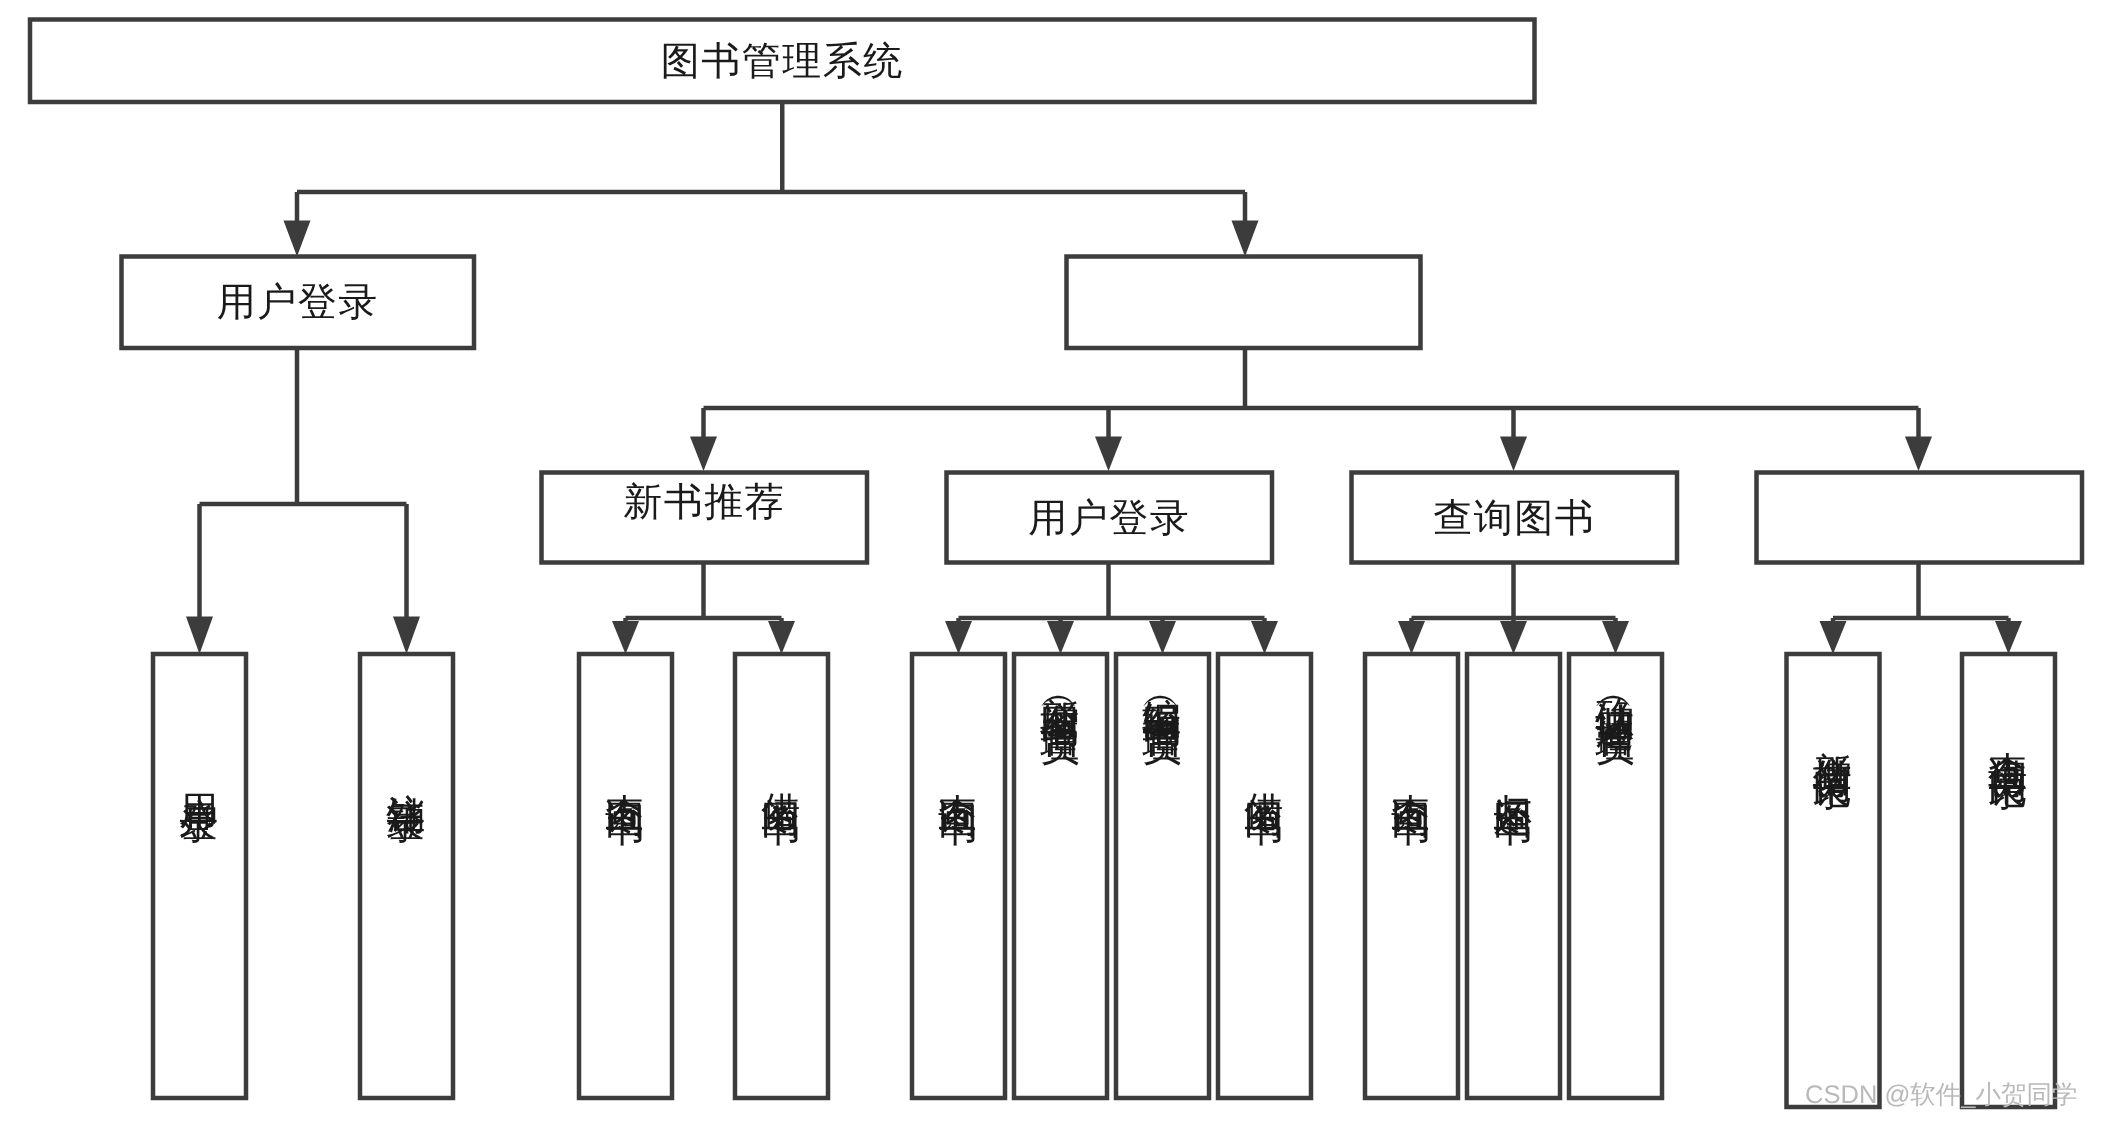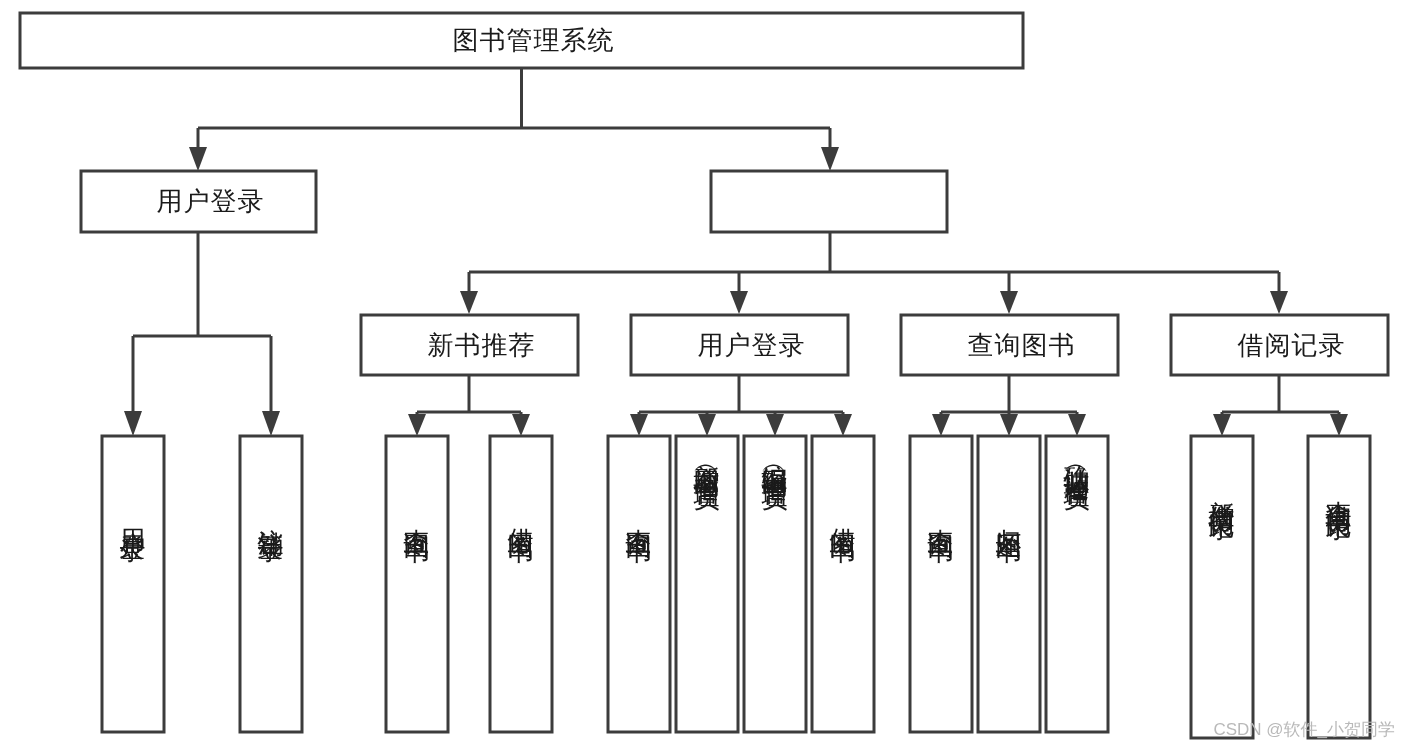--- a/index.html
+++ b/index.html
@@ -57,32 +57,31 @@
     letter-spacing: 3px;
     color: #1a1a1a;
     white-space: nowrap;
   }
   .hlabel-wrap {
     position: absolute;
     display: flex;
     align-items: center;
     justify-content: center;
     pointer-events: none;
-    padding-left: 12px;
   }
   .hlabel {
     font-family: "Liberation Sans", "DejaVu Sans", sans-serif;
     font-size: 26px;
     color: #1a1a1a;
     white-space: nowrap;
     letter-spacing: 1px;
   }
   .watermark {
     position: absolute;
-    right: 10px;
+    right: 20px;
     bottom: 6px;
     font-family: "Liberation Sans", "DejaVu Sans", sans-serif;
     font-size: 17px;
     color: #b9b9b9;
     white-space: nowrap;
     pointer-events: none;
   }
 </style>
 </head>
 <body>
@@ -198,35 +197,32 @@
 
   <div class="hlabel-wrap" style="left:20px; top:13px; width:1003px; height:55px;">
     <span class="hlabel">图书管理系统</span>
   </div>
 
   <div class="hlabel-wrap" style="left:81px; top:171px; width:235px; height:61px;">
     <span class="hlabel">用户登录</span>
   </div>
 
 
-  <div class="hlabel-wrap" style="left:361px; top:315px; width:217px; height:60px;">
+  <div class="hlabel-wrap" style="left:361px; top:304px; width:217px; height:60px;">
     <span class="hlabel">新书推荐</span>
   </div>
 
   <div class="hlabel-wrap" style="left:631px; top:315px; width:217px; height:60px;">
     <span class="hlabel">用户登录</span>
   </div>
 
   <div class="hlabel-wrap" style="left:901px; top:315px; width:217px; height:60px;">
     <span class="hlabel">查询图书</span>
   </div>
 
-  <div class="hlabel-wrap" style="left:1171px; top:315px; width:217px; height:60px;">
-    <span class="hlabel">借阅记录</span>
-  </div>
 
   <div class="vlabel-wrap" style="left:102px; top:436px; width:62px; height:296px; padding-top:72px;">
     <span class="vlabel">用户登录</span>
   </div>
 
   <div class="vlabel-wrap" style="left:240px; top:436px; width:62px; height:296px; padding-top:72px;">
     <span class="vlabel">注销登录</span>
   </div>
 
   <div class="vlabel-wrap" style="left:386px; top:436px; width:62px; height:296px; padding-top:72px;">

